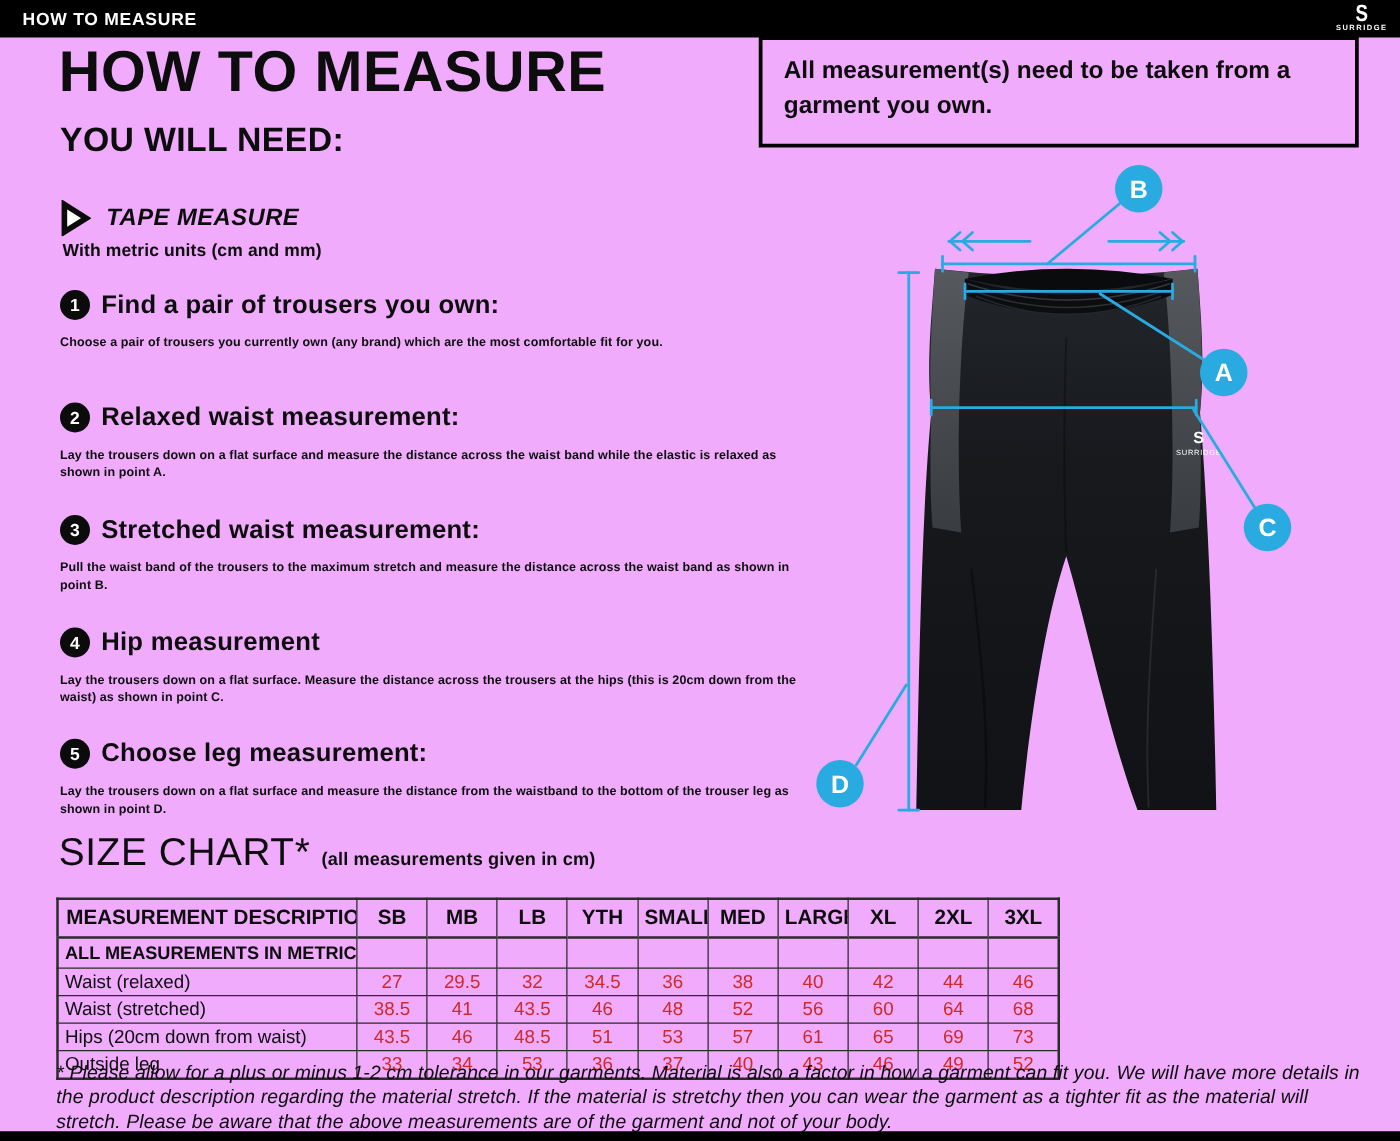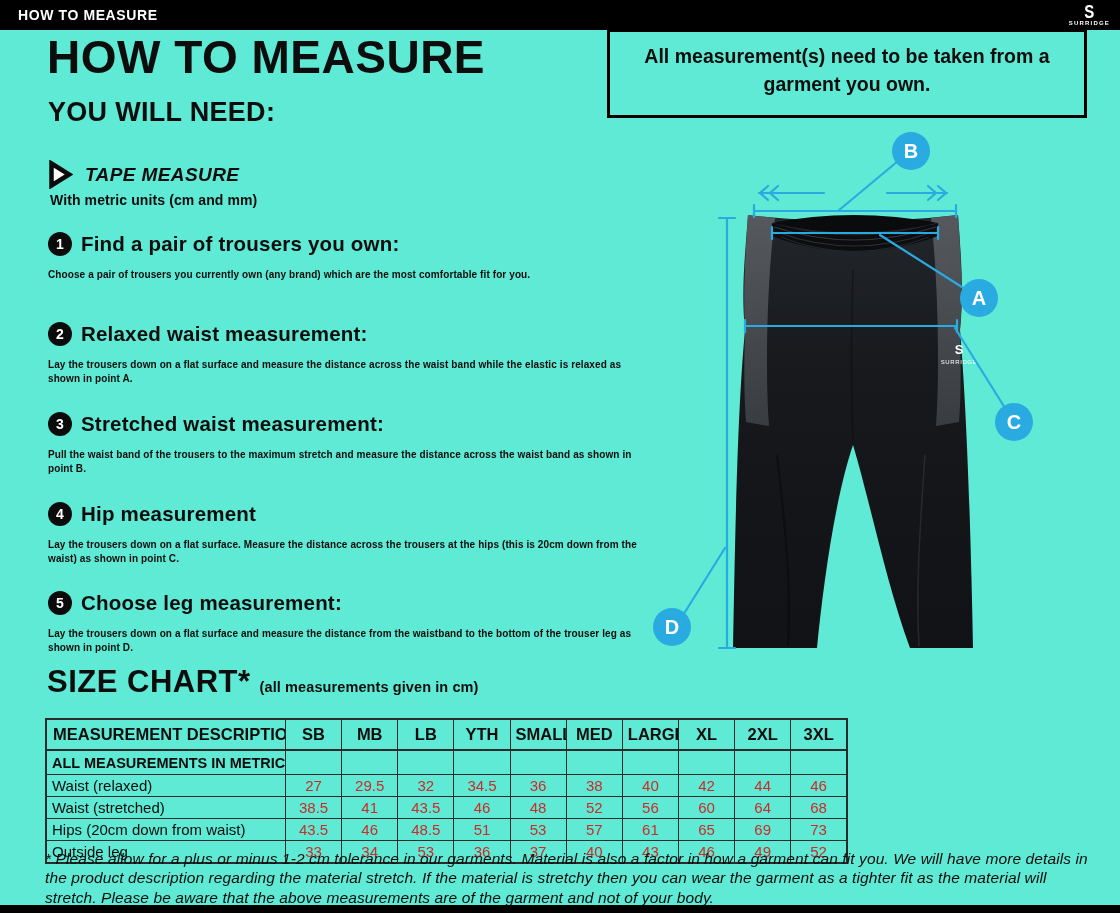--- a/index.html
+++ b/index.html
@@ -1,45 +1,45 @@
 <!DOCTYPE html>
 <html><head>
 <meta charset="utf-8">
 <style>
   html,body{margin:0;padding:0;background:#fff;}
-  .page{position:relative;width:1120px;height:913px;background:#5eead4;overflow:hidden;
+  .page{position:relative;width:1120px;height:913px;background:#f0abfc;overflow:hidden;
         font-family:"Liberation Sans","DejaVu Sans",sans-serif;color:#0d0d0d;}
   
   .topbar{position:absolute;left:0;top:0;width:1120px;height:30px;background:#000;
           display:flex;align-items:center;justify-content:space-between;}
   .topbar-title{color:#fff;font-size:14px;font-weight:800;letter-spacing:.6px;padding-left:18px;}
   .brandlogo{display:flex;flex-direction:column;align-items:center;padding-right:10px;line-height:1;}
   .brandlogo .s{color:#fff;font-size:15px;font-weight:800;transform:scaleY(1.25);}
   .brandlogo .word{color:#fff;font-size:6px;font-weight:700;letter-spacing:1.2px;margin-top:1px;}
   
   .h1{position:absolute;left:47px;top:30px;font-size:46px;font-weight:800;letter-spacing:.5px;}
   .need{position:absolute;left:48px;top:97px;font-size:27px;font-weight:800;letter-spacing:.3px;}
   
   .notice{position:absolute;left:607px;top:29px;width:480px;height:89px;box-sizing:border-box;
-          border:3px solid #000;padding:11px 17px;font-size:19.5px;font-weight:700;line-height:1.42;text-align:center;}
+          border:3px solid #000;padding:11px 17px;font-size:19.5px;font-weight:700;line-height:1.42;}
   
   .tape{position:absolute;left:48px;top:160px;}
   .tape-row{display:flex;align-items:center;gap:12px;}
   .tape-label{font-size:19px;font-weight:800;letter-spacing:.4px;font-style:italic;}
   .tape-sub{font-size:14px;font-weight:700;margin-top:3px;margin-left:2px;letter-spacing:.1px;}
   
   .step{position:absolute;left:48px;width:594px;}
   .step-head{display:flex;align-items:center;gap:9px;}
   .step-num{flex:none;width:24px;height:24px;border-radius:50%;background:#0b0b0b;color:#fff;
             display:flex;align-items:center;justify-content:center;font-size:14px;font-weight:700;}
   .step-title{font-size:20.5px;font-weight:800;letter-spacing:.2px;}
   .step-body{margin-top:12px;font-size:10px;font-weight:700;line-height:1.4;letter-spacing:.1px;}
   
   .sc-head{position:absolute;left:47px;top:664px;display:flex;align-items:baseline;gap:9px;}
-  .sc-title{font-size:31px;font-weight:700;letter-spacing:.5px;}
+  .sc-title{font-size:31px;font-weight:400;letter-spacing:.5px;}
   .sc-sub{font-size:14.5px;font-weight:800;letter-spacing:.1px;}
   table.sc{position:absolute;left:45px;top:718px;width:803px;border-collapse:collapse;table-layout:fixed;
            border:2px solid #2b2b2b;font-family:"Liberation Sans",sans-serif;}
   table.sc th,table.sc td{border:1px solid #2b2b2b;padding:0 5px;overflow:hidden;white-space:nowrap;}
   table.sc th{height:29px;font-size:16.5px;font-weight:700;text-align:center;}
   table.sc th.desc{width:227px;text-align:left;padding-left:6px;}
   table.sc td{height:21px;font-size:15px;text-align:center;}
   table.sc tr.metric td{height:23px;font-weight:700;font-size:14.5px;text-align:left;}
   table.sc td.lbl{text-align:left;font-weight:400;}
   table.sc td.val{color:#cc2b29;}

